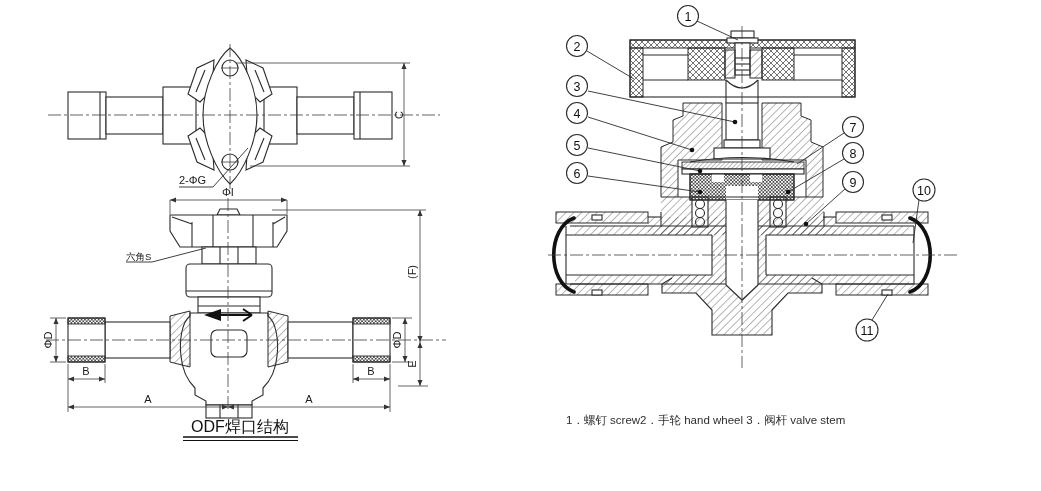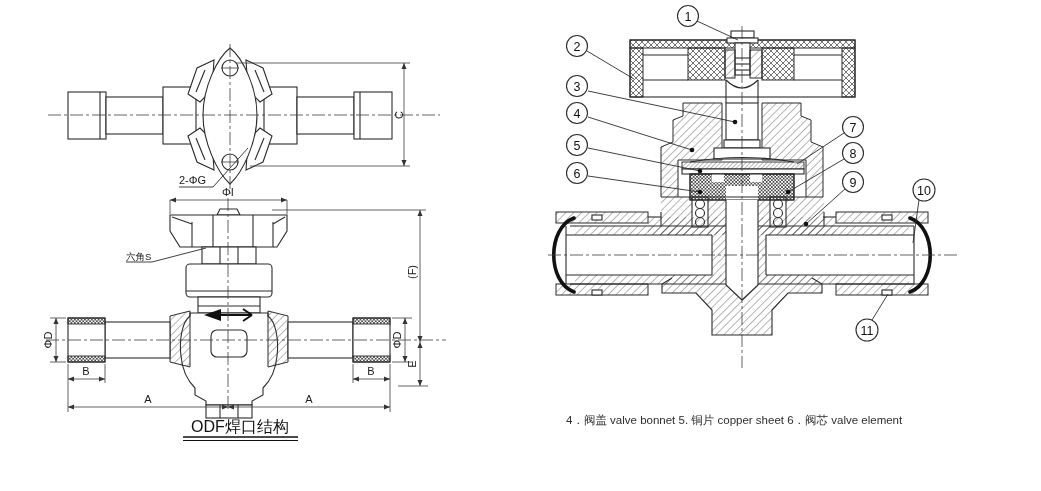--- a/index.html
+++ b/index.html
@@ -366,17 +366,17 @@
     <line class="cl" x1="48" y1="115" x2="440" y2="115"></line>
     <line class="cl" x1="230" y1="44" x2="230" y2="194"></line>
     <line class="cl" x1="228" y1="198" x2="228" y2="412"></line>
     <line class="cl" x1="46" y1="340" x2="446" y2="340"></line>
     <line class="cl" x1="742" y1="26" x2="742" y2="368"></line>
     <line class="cl" x1="548" y1="255" x2="958" y2="255"></line>
   </g>
 </svg>
 
 <div class="legend">
-  <div>4．阀盖 valve bonnet 5. 铜片 copper sheet 6．阀芯 valve element</div>
+  <div>1．螺钉 screw2．手轮 hand wheel 3．阀杆 valve stem</div>
   
   
 </div>
 </div>
 
 </body></html>

